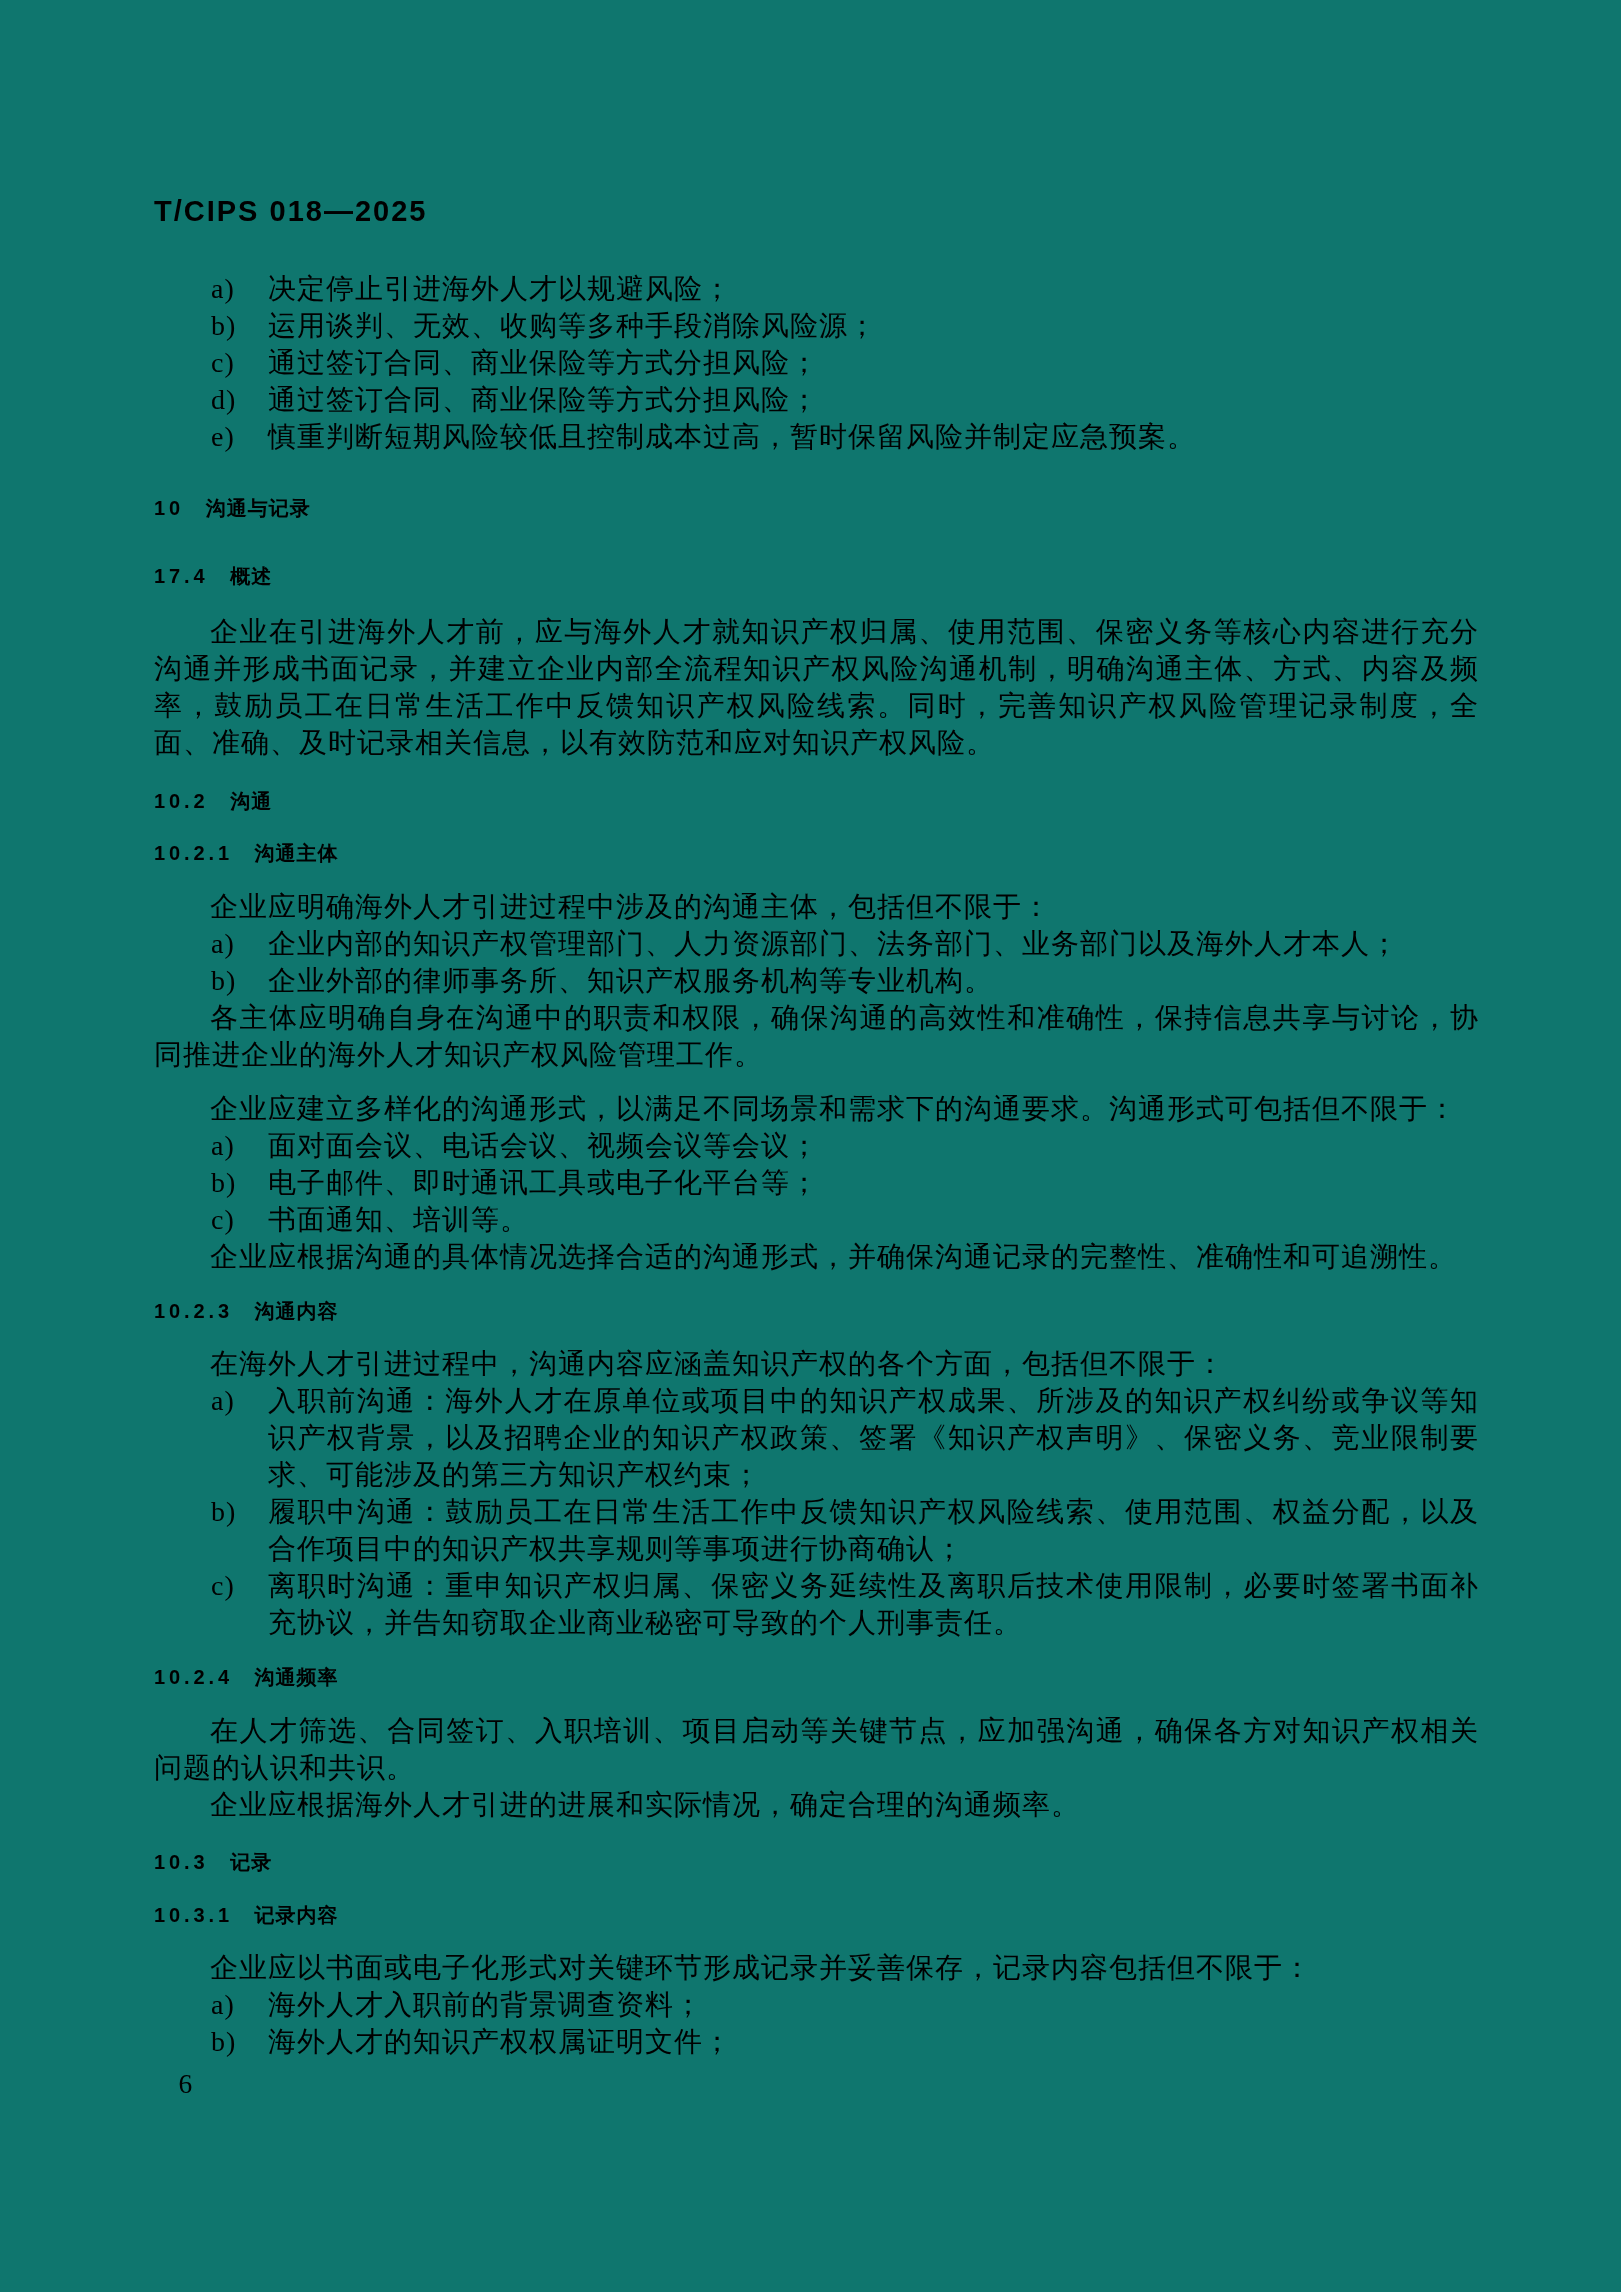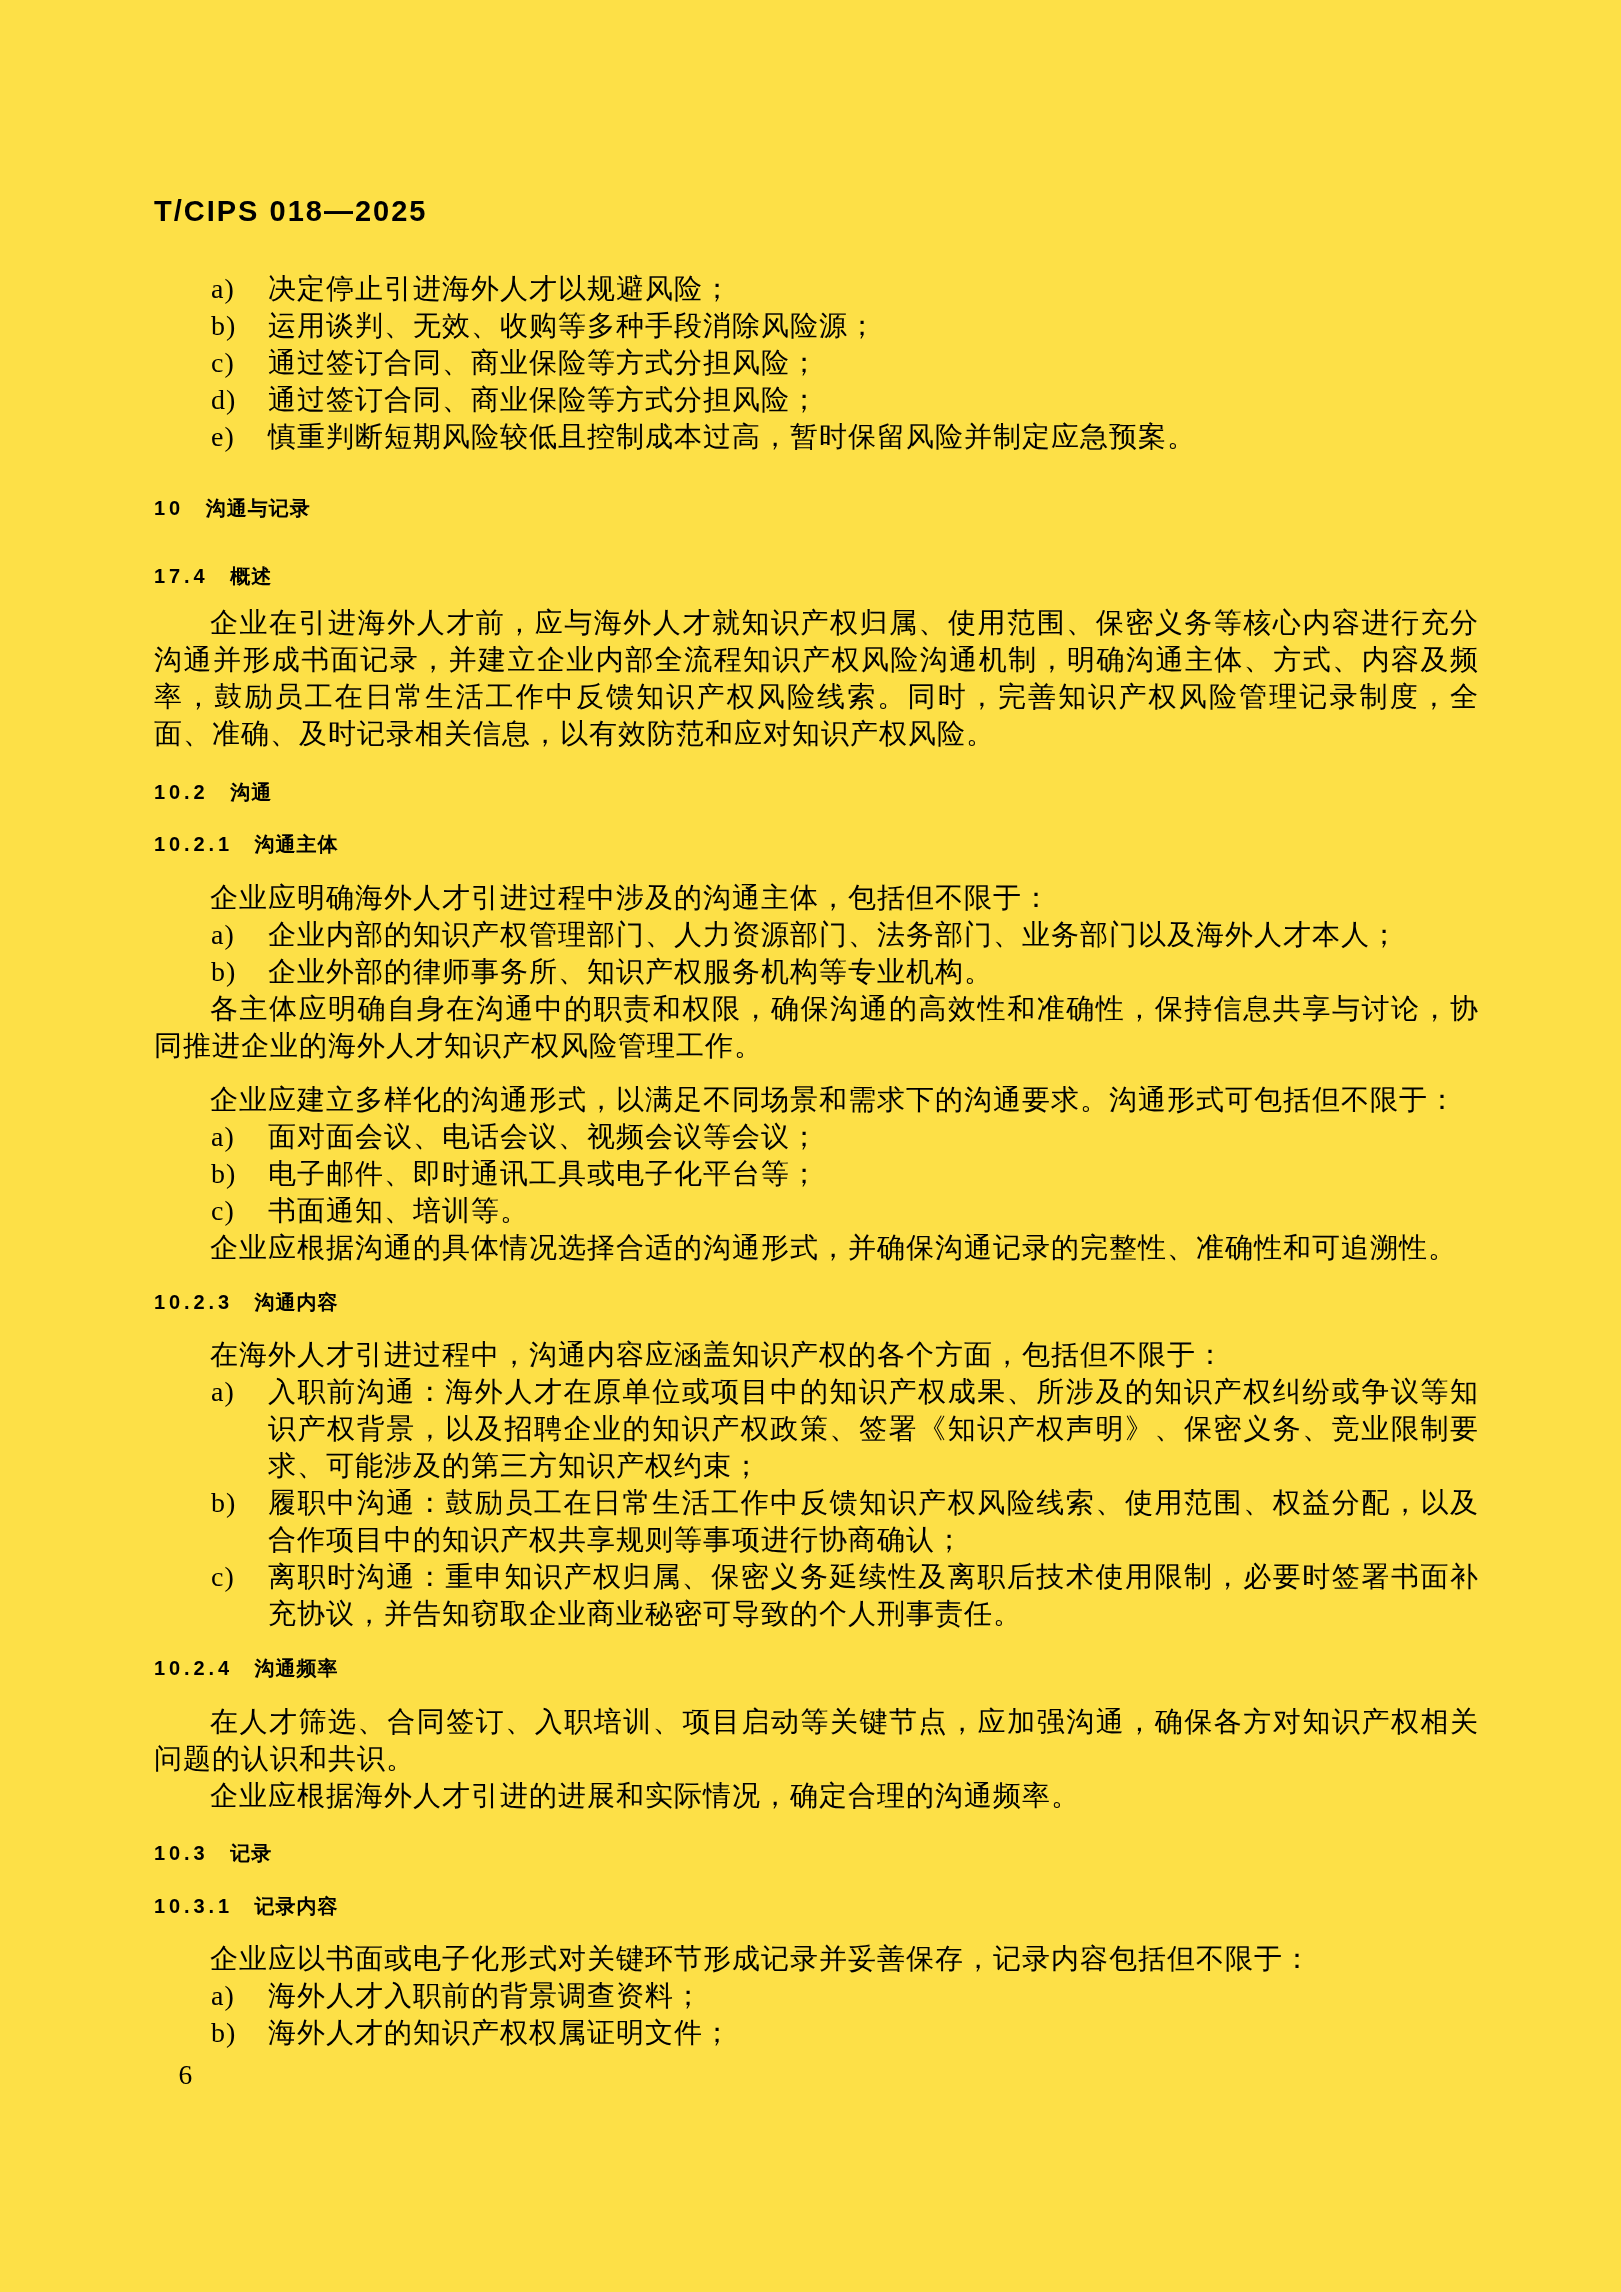--- a/index.html
+++ b/index.html
@@ -1,20 +1,20 @@
 <!DOCTYPE html>
 <html><head>
 <meta charset="utf-8">
 <style>
   html, body { margin: 0; padding: 0; background: #ffffff; }
   .page {
     position: relative;
     width: 1621px;
     height: 2293px;
-    background: #fde047;
+    background: #0f766e;
     color: #000000;
     font-family: "Liberation Serif", "DejaVu Serif", serif;
     overflow: hidden;
   }
   .content {
     position: absolute;
     left: 154px;
     top: 0;
     width: 1325px;
   }
@@ -46,21 +46,21 @@
     font-size: 20px;
     line-height: 33px;
     margin: 0;
     letter-spacing: 1px;
   }
   .sec .hnum { letter-spacing: 3.9px; margin-right: 21.6px; }
   .h-top { margin-top: 37px; }      
   .h-sub1 { margin-top: 35px; }     
   .h-level2 { margin-top: 23.5px; }   
   .h-level3 { margin-top: 19.6px; }   
-  .p-after-h { margin-top: 11px; }
+  .p-after-h { margin-top: 20px; }
   .page-number {
     margin-top: 7.8px;
     padding-left: 24.5px;
     font-size: 27.4px;
     line-height: 33px;
   }
 </style>
 </head>
 <body>
 

